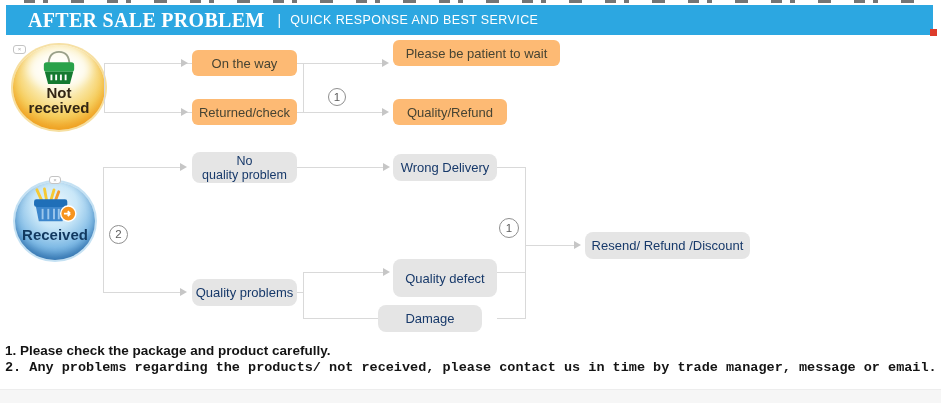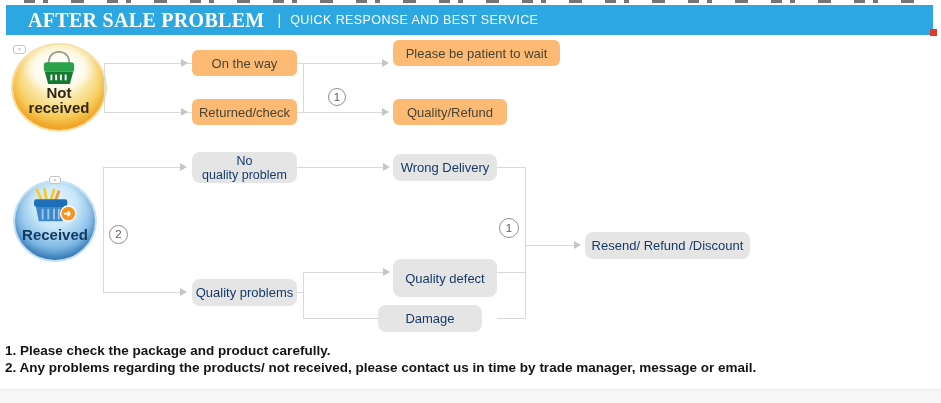--- a/index.html
+++ b/index.html
@@ -177,16 +177,16 @@
       <div>quality problem</div>
     </div>
   </div>
   <div class="node bnode" style="left:192px;top:279px;width:105px;height:27px;">Quality problems</div>
   <div class="node bnode" style="left:393px;top:154px;width:104px;height:27px;">Wrong Delivery</div>
   <div class="node bnode" style="left:393px;top:259px;width:104px;height:38px;">Quality defect</div>
   <div class="node bnode" style="left:378px;top:305px;width:104px;height:27px;">Damage</div>
   <div class="node bnode" style="left:585px;top:232px;width:165px;height:27px;">Resend/ Refund /Discount</div>
 
   <div class="note" style="top:343px;">1. Please check the package and product carefully.</div>
-  <div class="note" style="top:360px;">2. Any problems regarding the products/ not received, please contact us in time by trade manager, message or email.</div>
+  <div class="note" style="top:360px;font-family:Liberation Mono, monospace;">2. Any problems regarding the products/ not received, please contact us in time by trade manager, message or email.</div>
 
   <div class="footer-strip"></div>
 </div>
 
 </body></html>

